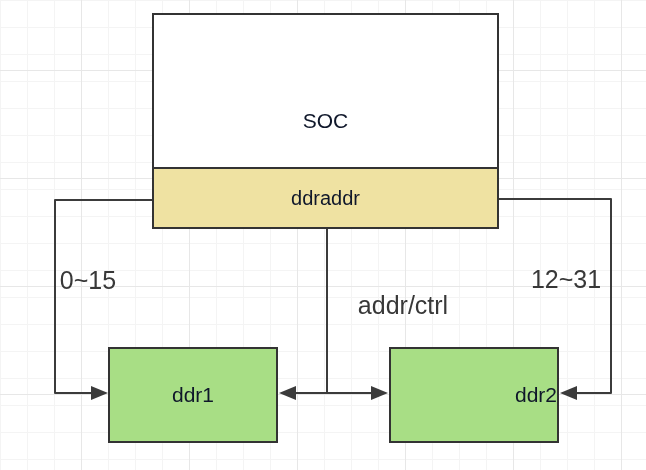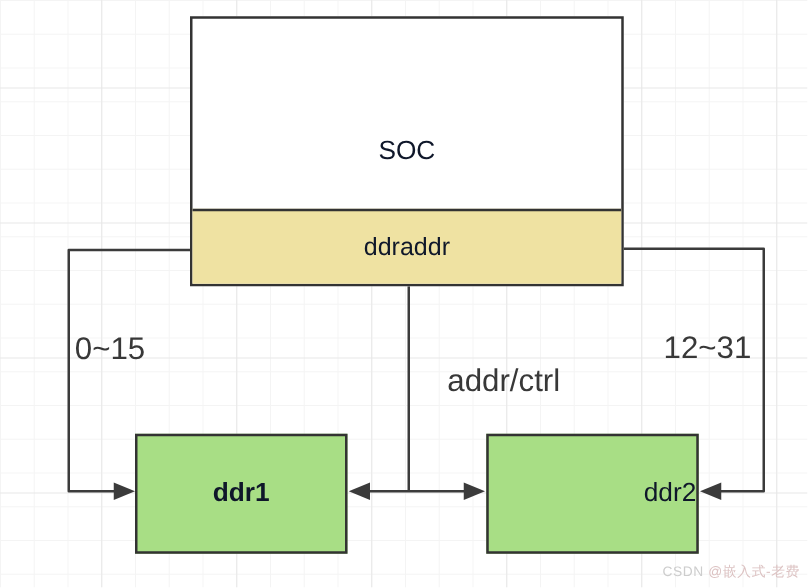--- a/index.html
+++ b/index.html
@@ -111,30 +111,26 @@
   </svg>
 
   <div class="node soc-group" style="background-color: rgb(255, 255, 255);">
     <div class="soc-label">SOC</div>
     <div class="ddr-ctrl" style="background-color: rgb(239, 226, 162);">
       <span>ddr</span>
       <span>addr</span>
     </div>
   </div>
 
-  <div class="node ddr-node ddr1" style="background-color: rgb(168, 222, 133); font-weight: bold;">
+  <div class="node ddr-node ddr1" style="background-color: rgb(168, 222, 133);">
     <span>ddr1</span>
   </div>
 
   <div class="node ddr-node ddr2" style="background-color: rgb(168, 222, 133); justify-content: flex-end;">
     <span>ddr2</span>
   </div>
 
   <div class="edge-label edge-label-left">0~15</div>
   <div class="edge-label edge-label-middle">addr/ctrl</div>
   <div class="edge-label edge-label-right">12~31</div>
 
-  <div class="watermark">
-    <span class="wm-prefix">CSDN </span>
-    <span class="wm-handle">@嵌入式-老费</span>
-  </div>
 
 </div>
 
 </body></html>

